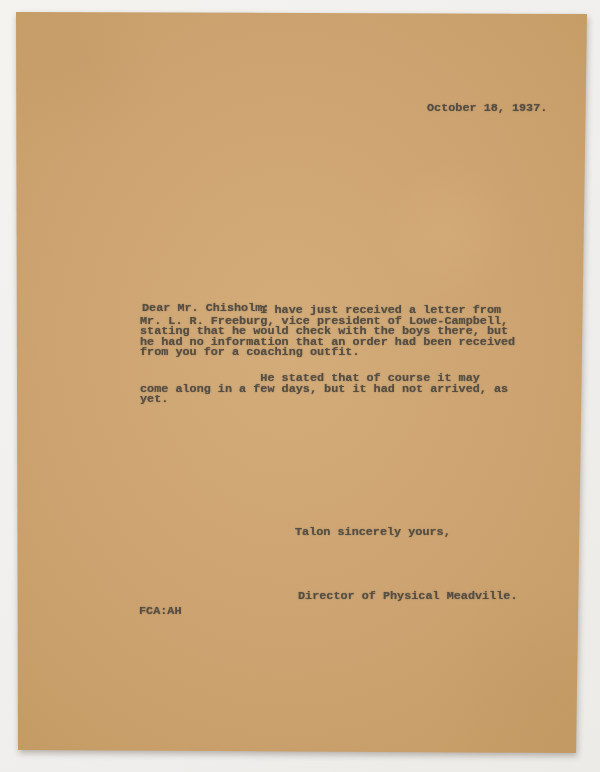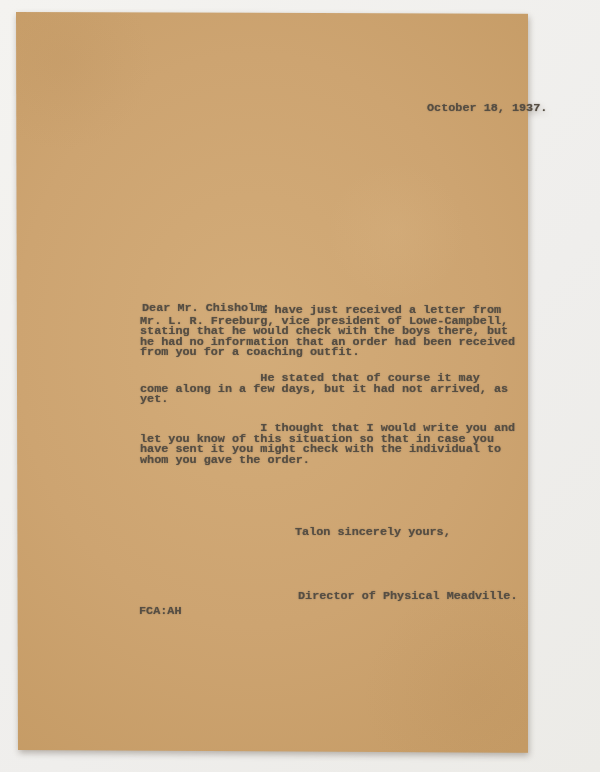--- a/index.html
+++ b/index.html
@@ -1,21 +1,21 @@
 <!DOCTYPE html>
 <html><head>
 <meta charset="utf-8">
 <style>
   html,body{margin:0;padding:0}
   body{
     width:600px;height:772px;overflow:hidden;
     background:linear-gradient(135deg,#f4f3f0 0%,#efeeec 60%,#ecebe7 100%);
     font-family:"Liberation Mono","DejaVu Sans Mono",monospace;
   }
-  .scan{position:relative;width:528px;height:772px}
+  .scan{position:relative;width:600px;height:772px}
   .paper-wrap{position:absolute;inset:0;filter:drop-shadow(1px 3px 3px rgba(110,100,88,.45))}
   .paper{
     position:absolute;inset:0;
     clip-path:polygon(16px 12px,587px 14px,576px 753px,18px 750px);
     background:
       radial-gradient(circle 120px at 12% 8%, rgba(170,128,80,.10), transparent 75%),
       radial-gradient(circle 150px at 90% 90%, rgba(170,128,80,.10), transparent 75%),
       radial-gradient(circle 100px at 75% 30%, rgba(235,205,160,.10), transparent 70%),
       radial-gradient(ellipse 430px 520px at 48% 44%, #d3ac79 0%, #cda471 55%, #c59b65 100%);
   }
@@ -54,24 +54,20 @@
       <div class="typed para2">                 He stated that of course it may
 come along in a few days, but it had not arrived, as
 yet.</div>
 
       <div class="typed para1">                 I have just received a letter from
 Mr. L. R. Freeburg, vice president of Lowe-Campbell,
 stating that he would check with the boys there, but
 he had no information that an order had been received
 from you for a coaching outfit.</div>
 
-      <div class="typed para3">                 I thought that I would write you and
-let you know of this situation so that in case you
-have sent it you might check with the individual to
-whom you gave the order.</div>
 
       <div class="typed closing">Talon sincerely yours,</div>
 
       <div class="typed initials">FCA:AH</div>
 
       <div class="typed sig-title">Director of Physical Meadville.</div>
 
     </div>
   </div>
 </div>

